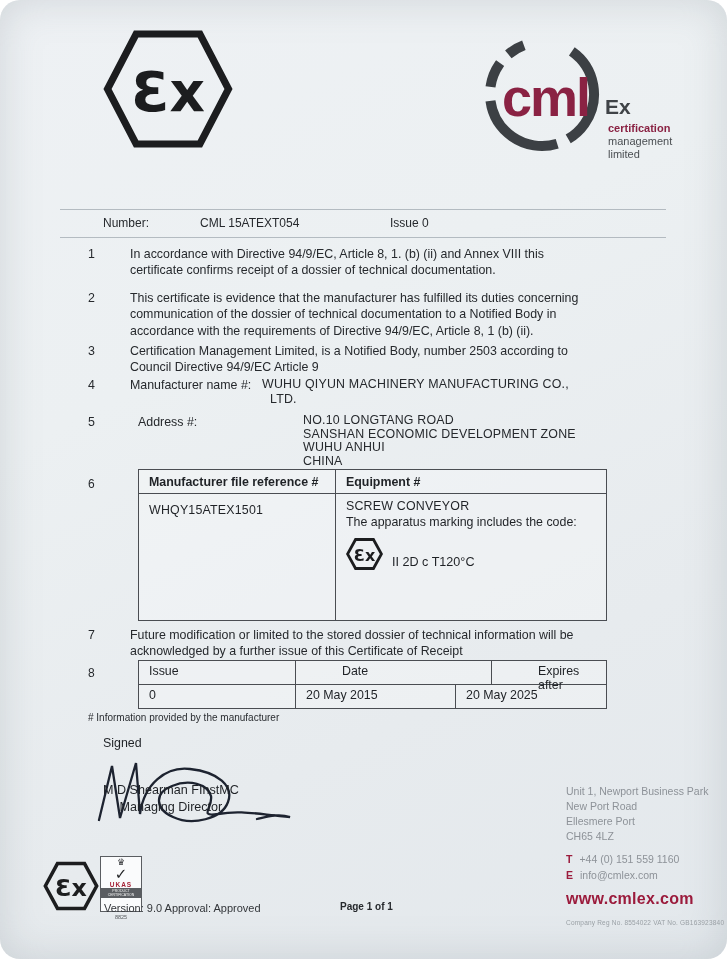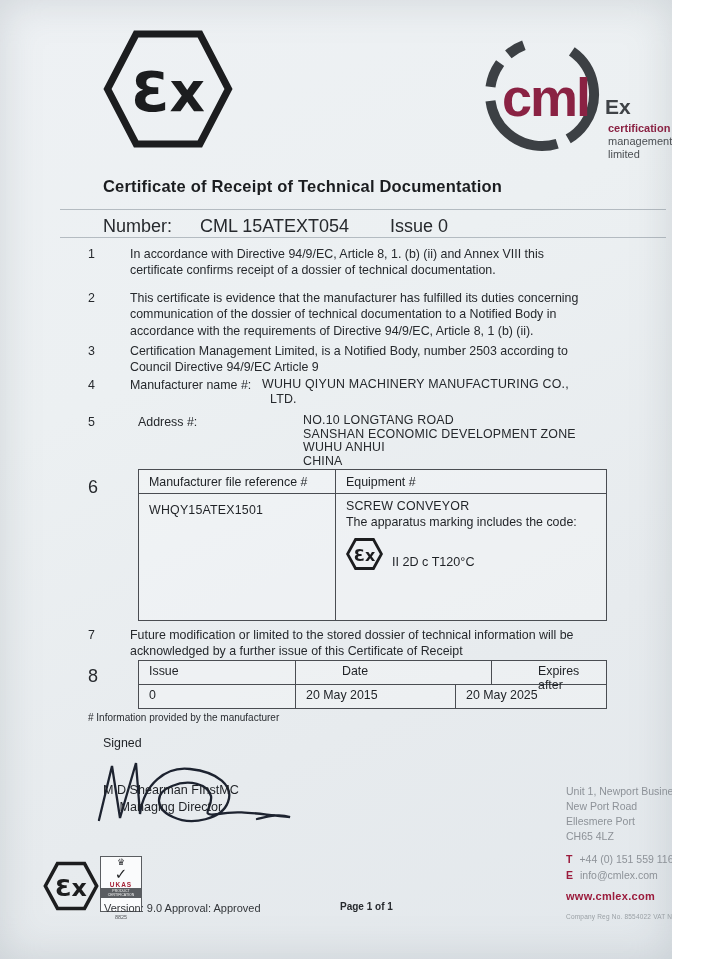--- a/index.html
+++ b/index.html
@@ -1,45 +1,46 @@
 <!DOCTYPE html>
 <html><head>
 <meta charset="utf-8">
 <style>
   * { margin:0; padding:0; box-sizing:border-box; }
   html,body { width:727px; height:959px; }
   body { font-family:"Liberation Sans","DejaVu Sans",sans-serif; color:#1f2226; }
   .page {
-    position:relative; width:672px; height:959px; overflow:hidden;
+    position:relative; width:727px; height:959px; overflow:hidden;
     background:linear-gradient(155deg,#eef1f4 0%,#ecf0f2 35%,#e7ebee 70%,#e3e8ec 100%);
     box-shadow:inset 0 0 40px rgba(120,130,140,.25);
+    border-radius:20px;
   }
   .abs { position:absolute; }
 
   
   .hex-stroke { stroke:#1c1d1f; fill:none; }
 
   
   .title { font-size:16.5px; font-weight:bold; color:#1b1d20; letter-spacing:.2px; }
   .rule  { height:1px; background:rgba(110,122,134,.45); }
-  .numrow { font-size:18px; color:#26292d; }
+  .numrow { font-size:12px; color:#26292d; }
 
   
   .clause { display:flex; width:560px; font-size:12.4px; line-height:16.4px; color:#26292d; }
   .clause .no { width:42px; flex:none; }
   .clause .txt { white-space:pre-line; flex:1; }
   .kv { display:flex; }
   .kv .lbl { flex:none; }
   .kv .val div { line-height:15.2px; }
   .caps { letter-spacing:.2px; }
 
   
   .tbl { border:1px solid #4a4d52; background:rgba(255,255,255,.25); }
   .t6 { width:469px; }
-  .t6 .hdr { display:flex; border-bottom:1px solid #4a4d52; font-weight:normal; font-size:12.4px; }
+  .t6 .hdr { display:flex; border-bottom:1px solid #4a4d52; font-weight:bold; font-size:12.4px; }
   .t6 .hdr > div, .t6 .bod > div { padding:5px 8px 4px 10px; }
   .t6 .c1 { width:197px; flex:none; border-right:1px solid #4a4d52; }
   .t6 .c2 { flex:1; }
   .t6 .bod { display:flex; font-size:12.4px; min-height:126px; }
   .t6 .bod .c1 { padding-top:9px; }
   .t6 p { margin:0; line-height:15.6px; white-space:pre-line; }
   .p-screw { margin-top:6px; }
   .p-models { margin-top:11px; }
   .p-marking { margin-top:11px; }
   .mark-row { display:flex; align-items:flex-end; gap:9px; margin-top:7px; padding-bottom:4px; }
@@ -67,21 +68,21 @@
   .ukas-tick  { font-size:15px; line-height:14px; font-weight:bold; color:#232527; }
   .ukas-name  { font-size:6.5px; font-weight:bold; color:#a52236; letter-spacing:1px; }
   .ukas-capw  { font-size:3.5px; color:#f4f4f4; background:#5a5d61; padding:1px 2px; line-height:4px; text-align:center; }
   .ukas-num   { font-size:5.5px; color:#55585c; text-align:center; margin-top:2px; }
 
   
   .contact { width:160px; font-size:10.5px; color:#8d9298; }
   .contact .line { line-height:15px; }
   .crow { display:flex; gap:7px; line-height:15.5px; }
   .crow .k { color:#9b1b3c; font-weight:bold; }
-  .site { font-size:11px; font-weight:bold; color:#9b1b3c; letter-spacing:.3px; }
+  .site { font-size:16px; font-weight:bold; color:#9b1b3c; letter-spacing:.3px; }
   .reg { font-size:6.5px; color:#9aa0a5; letter-spacing:.2px; }
 </style>
 </head>
 <body>
 
 <div class="page">
 
   <div class="abs" style="left:102px; top:28px;">
     <svg width="132" height="122" viewBox="0 0 120 110">
       <polygon points="31,5 89,5 115,55 89,105 31,105 5,55" class="hex-stroke" stroke-width="6.5" stroke-linejoin="miter"></polygon>
@@ -93,21 +94,20 @@
     <svg width="240" height="128" viewBox="0 0 240 128">
       <circle cx="70" cy="60" r="52" fill="none" stroke="#3c4044" stroke-width="10" stroke-dasharray="104 12 90 14 26 12 18 51" transform="rotate(-55 70 60)"></circle>
       <text x="30" y="82" font-family="Liberation Sans, sans-serif" font-weight="bold" font-size="54" letter-spacing="-2" fill="#8a2243">cml</text>
       <text x="133" y="80" font-family="Liberation Sans, sans-serif" font-weight="bold" font-size="21" fill="#3f4347">Ex</text>
       <text x="136" y="98" font-family="Liberation Sans, sans-serif" font-weight="bold" font-size="11" fill="#8a2243">certification</text>
       <text x="136" y="111" font-family="Liberation Sans, sans-serif" font-size="11" fill="#4a4e52">management</text>
       <text x="136" y="124" font-family="Liberation Sans, sans-serif" font-size="11" fill="#4a4e52">limited</text>
     </svg>
   </div>
 
-  <div class="abs title" style="left:103px; top:177px;">Certificate of Receipt of Technical Documentation</div>
   <div class="abs rule" style="left:60px; top:209px; width:606px;"></div>
   <div class="abs numrow" style="left:103px; top:216px;">Number:</div>
   <div class="abs numrow" style="left:200px; top:216px;">CML 15ATEXT054</div>
   <div class="abs numrow" style="left:390px; top:216px;">Issue 0</div>
   <div class="abs rule" style="left:60px; top:237px; width:606px;"></div>
 
   <div class="abs clause" style="left:88px; top:246px;">
     <div class="no">1</div>
     <div class="txt">In accordance with Directive 94/9/EC, Article 8, 1. (b) (ii) and Annex VIII this
 certificate confirms receipt of a dossier of technical documentation.</div>

